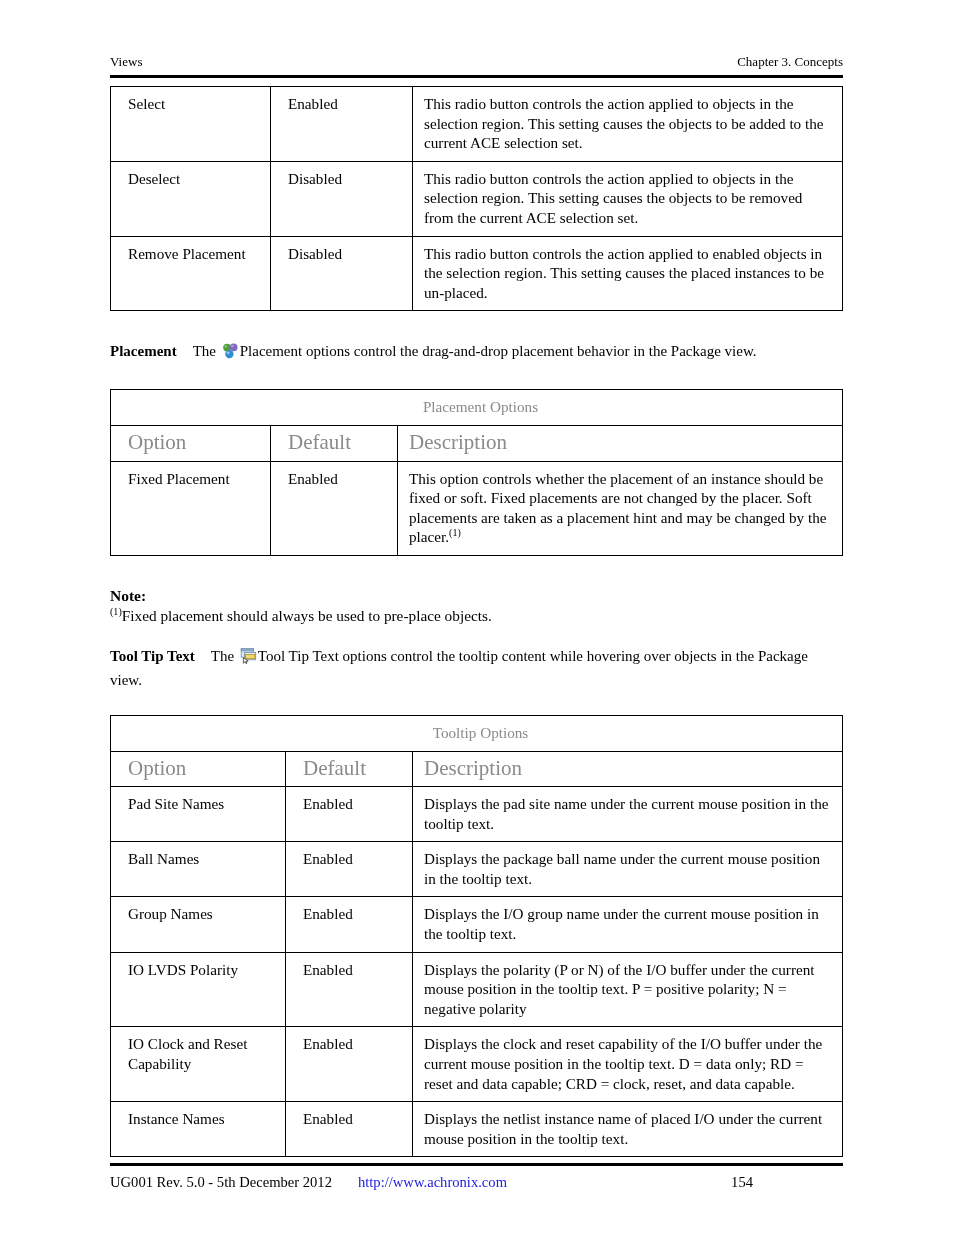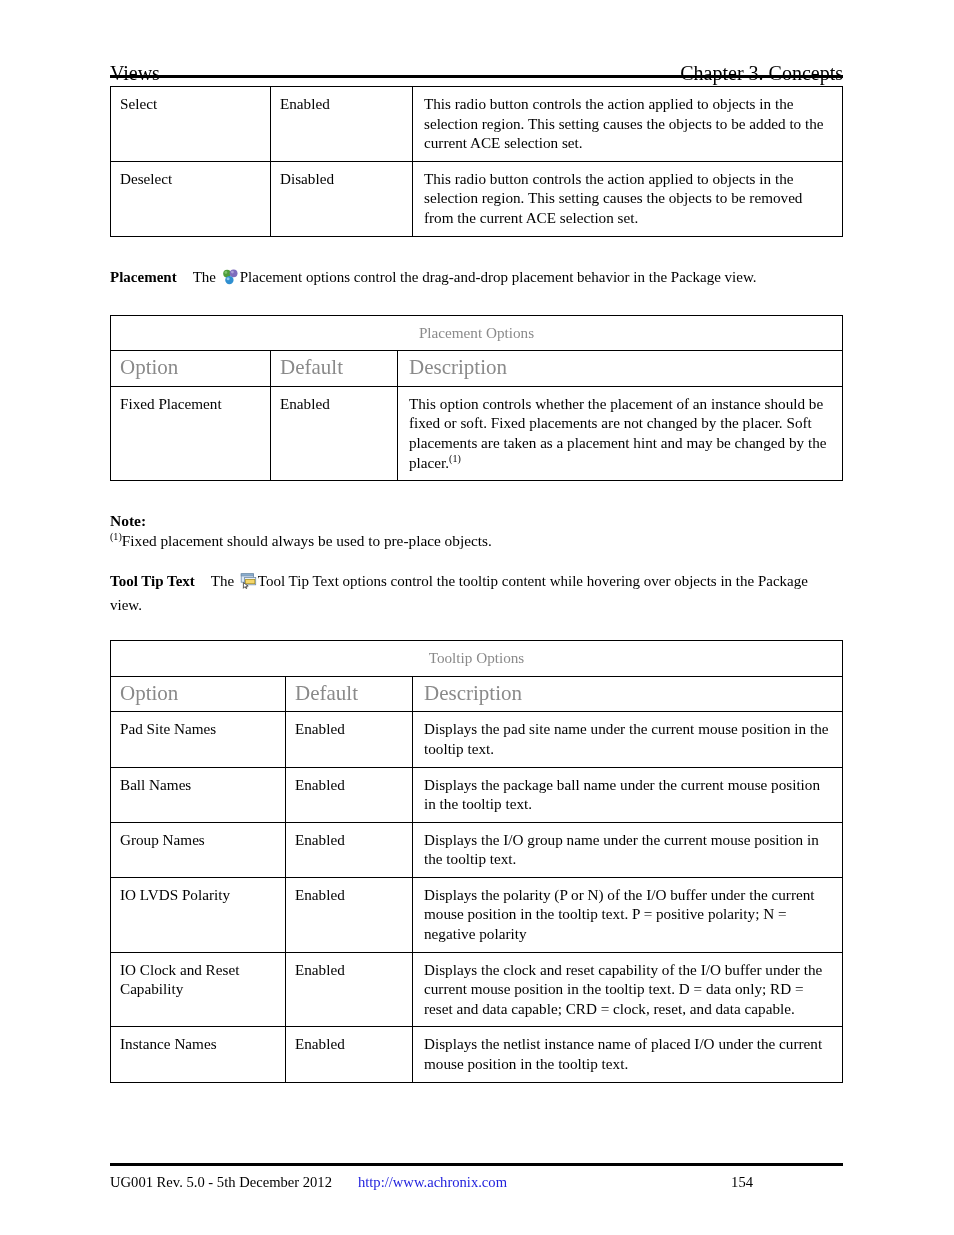--- a/index.html
+++ b/index.html
@@ -20,26 +20,26 @@
     position: absolute;
     left: 0; top: 0;
     width: 954px;
     height: 1235px;
   }
 
   
   .pg-header {
     position: absolute;
     left: 110px;
-    top: 64px;
+    top: 52px;
     width: 733px;
     display: flex;
     justify-content: space-between;
     align-items: baseline;
-    font-size: 20px;
+    font-size: 13px;
     line-height: 19px;
     text-align: right;
   }
   .pg-header-rule {
     position: absolute;
     left: 110px;
     top: 75px;
     width: 733px;
     height: 2.5px;
     background: #000;
@@ -57,21 +57,21 @@
   table.doc {
     border-collapse: collapse;
     table-layout: fixed;
     width: 733px;
     font-size: 15.2px;
     line-height: 19.6px;
   }
   table.doc td,
   table.doc th {
     border: 1.1px solid #000;
-    padding: 7px 9px 8px 9px;
+    padding: 7px 9px 8px 17px;
     vertical-align: top;
     text-align: left;
     font-weight: normal;
   }
   table.doc td.desc {
     padding-left: 11px;
   }
   td.tbl-title {
     text-align: center !important;
     color: #8a8a8a;
@@ -185,20 +185,25 @@
       <tbody>
         <tr>
           <td>Select</td>
           <td>Enabled</td>
           <td class="desc">This radio button controls the action applied to objects in the selection region. This setting causes the objects to be added to the current ACE selection set.</td>
         </tr>
         <tr>
           <td>Deselect</td>
           <td>Disabled</td>
           <td class="desc">This radio button controls the action applied to objects in the selection region. This setting causes the objects to be removed from the current ACE selection set.</td>
+        </tr>
+        <tr>
+          <td>Remove Placement</td>
+          <td>Disabled</td>
+          <td class="desc">This radio button controls the action applied to enabled objects in the selection region. This setting causes the placed instances to be un-placed.</td>
         </tr>
       </tbody>
     </table>
 
     <div class="spacer-30"></div>
 
     <p class="para">
       <span class="lead">Placement</span><span>The </span><span class="icon-inline"><svg width="17" height="16" viewBox="0 0 17 16" xmlns="http://www.w3.org/2000/svg">
             <circle cx="5.1" cy="4.6" r="3.9" fill="#4f9d3a"></circle>
             <circle cx="3.9" cy="3.4" r="1.4" fill="#8fd07d" opacity="0.75"></circle>

